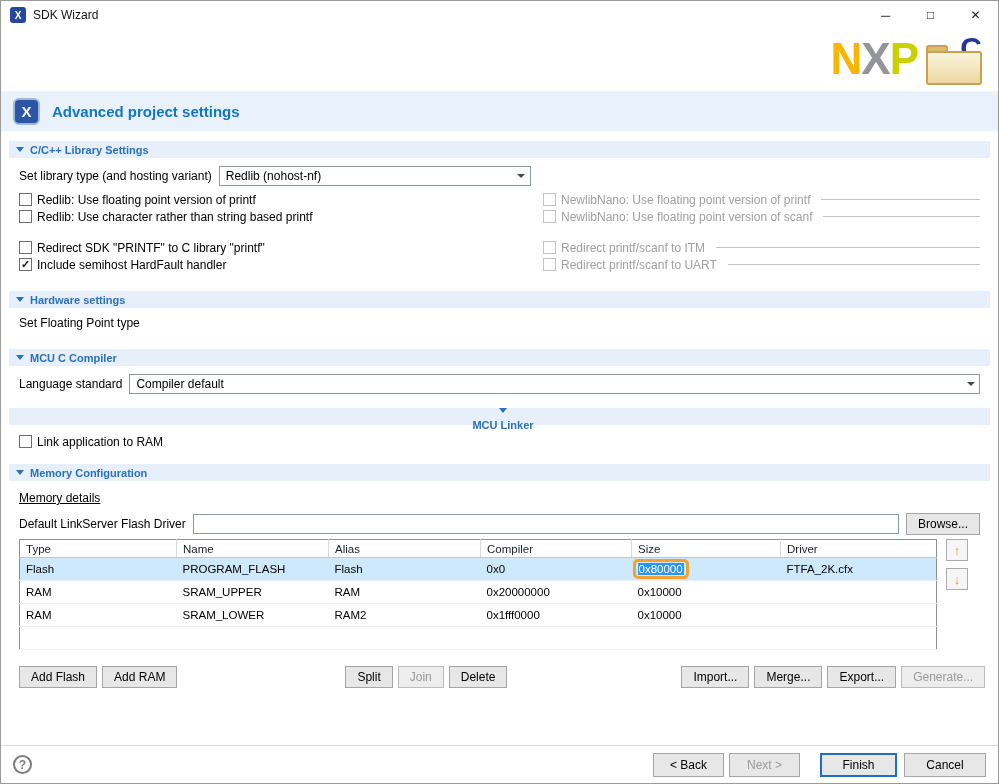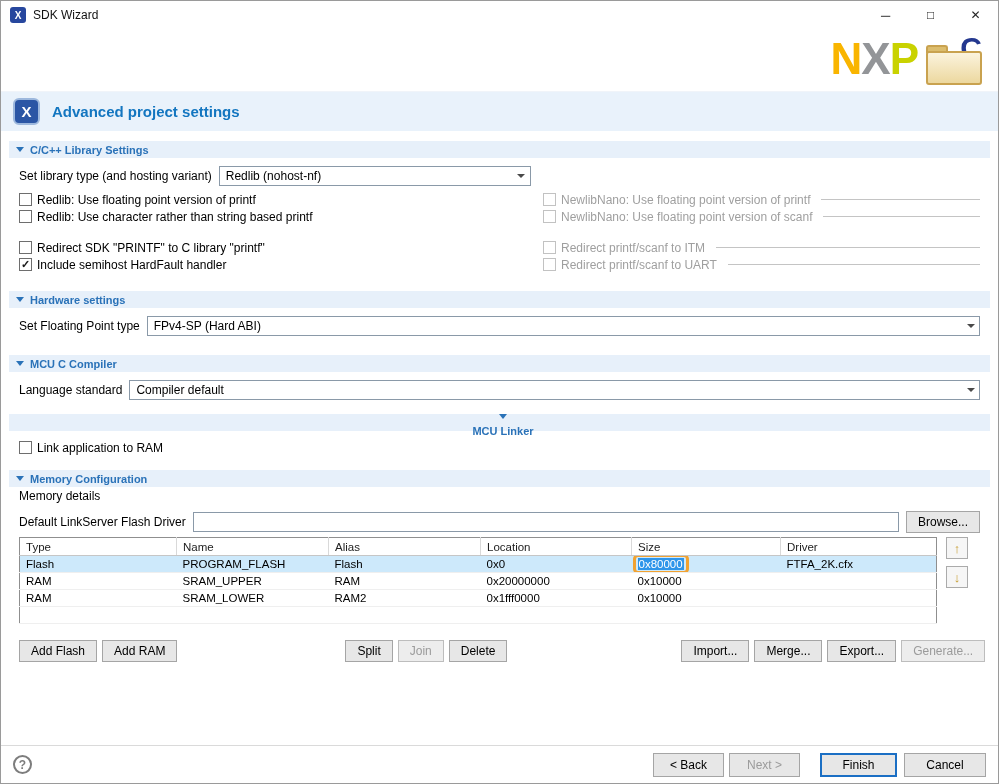--- a/index.html
+++ b/index.html
@@ -97,35 +97,35 @@
   .cb {
     width: 13px; height: 13px; flex: none; background: #fff; border: 1px solid #6e6e6e;
     display: inline-flex; align-items: center; justify-content: center;
   }
   .cb .mark { display: none; font-size: 11px; font-weight: bold; color: #1a1a1a; line-height: 1; margin-top: -1px; }
   .cb.checked .mark { display: block; }
   .check-item.disabled .cb { border-color: #c2c2c2; }
   .check-item.disabled .cb-label { color: #9f9f9f; }
   .rule { flex: 1; height: 1px; background: #c4c4c4; margin-left: 6px; }
 
-  .plain-text { margin: 2px 10px 0 10px; }
+  .plain-text { margin: 10px 10px 0 10px; text-decoration: underline; }
 
   .input-box { flex: 1; height: 20px; border: 1px solid #8a99a8; background: #fff; padding: 0 4px; font-size: 12px; }
 
   
   .mem-wrap { display: flex; margin: 4px 10px 0 10px; }
   table.mem { border-collapse: collapse; table-layout: fixed; width: 918px; border: 1px solid #8f8f8f; background: #fff; }
   table.mem th {
     font-weight: normal; text-align: left; font-size: 11.5px; color: #222;
     padding: 1px 6px; height: 18px; background: #fff;
     border-right: 1px solid #d9d9d9; border-bottom: 1px solid #c6c6c6;
   }
   table.mem th:last-child { border-right: none; }
   table.mem td {
-    font-size: 11.5px; padding: 0 6px; height: 17px;
+    font-size: 11.5px; padding: 0 6px; height: 23px;
     border-bottom: 1px solid #efefef; white-space: nowrap; overflow: hidden;
   }
   tr.selected td { background: #cde9fb; }
   .orange-box {
     display: inline-block; border: 3px solid #f1a231; border-radius: 5px;
     padding: 0 2px; margin: -4px 0 -4px -5px; line-height: 14px; background: #cde9fb;
   }
   .sel-text { background: #2e95ea; color: #fff; padding: 0 1px; }
 
   .updown { display: flex; flex-direction: column; gap: 7px; margin-left: 9px; }
@@ -259,26 +259,20 @@
         <span class="rule"></span>
       </div>
     </div>
 
     <div class="section-bar mt19">
       <span class="caret"></span>
       <span>Hardware settings</span>
     </div>
     <div class="form-row">
       <span class="form-label">Set Floating Point type</span>
-      <div class="combo grow">
-        <span>FPv4-SP (Hard ABI)</span>
-        <span class="arrow-zone">
-            <span class="arrow"></span>
-          </span>
-      </div>
     </div>
 
     <div class="section-bar mt19">
       <span class="caret"></span>
       <span>MCU C Compiler</span>
     </div>
     <div class="form-row">
       <span class="form-label">Language standard</span>
       <div class="combo grow">
         <span>Compiler default</span>
@@ -320,21 +314,21 @@
             <col style="width:152px">
           <col style="width:151px">
             <col style="width:149px">
             <col>
         </colgroup>
         <thead>
           <tr>
             <th>Type</th>
             <th>Name</th>
             <th>Alias</th>
-            <th>Location</th>
+            <th>Compiler</th>
             <th>Size</th>
             <th>Driver</th>
           </tr>
         </thead>
         <tbody>
           <tr class="selected">
             <td>Flash</td>
             <td>PROGRAM_FLASH</td>
             <td>Flash</td>
             <td>0x0</td>

